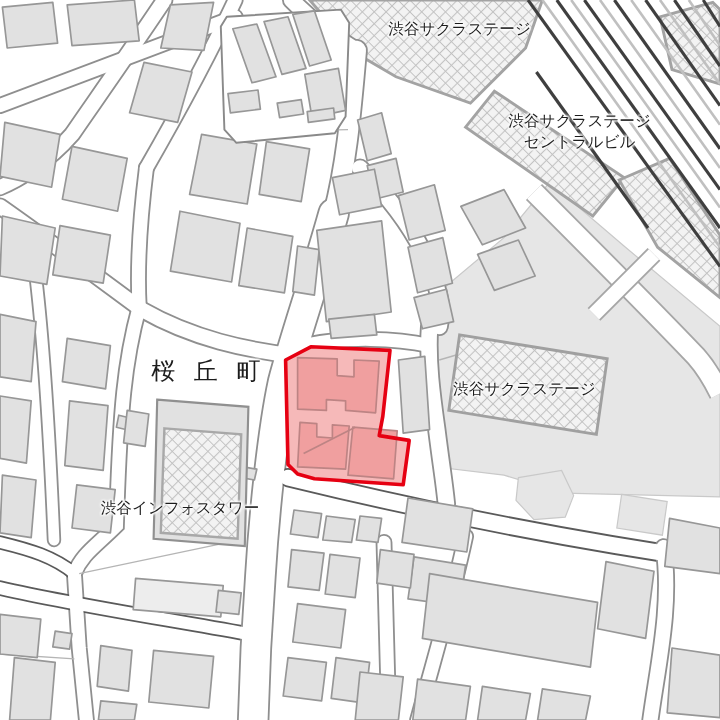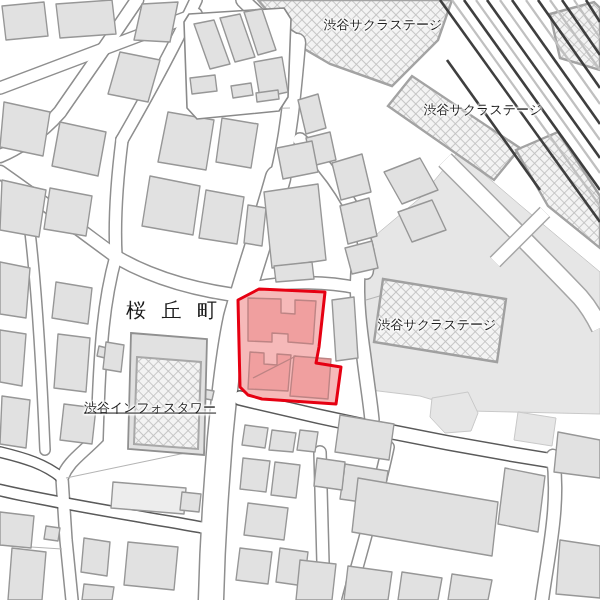--- a/index.html
+++ b/index.html
@@ -213,19 +213,20 @@
     </g>
     <polygon points="259,289 325,292 319,347 316,363 341,367 336,404 262,399 248,395 240,387 238,300" fill="none" stroke-width="3" stroke-linejoin="round" stroke="#e60012"></polygon>
   </g>
 </svg>
 
 <div class="maplabel lbl-sm" style="left:383px;top:25px;">
   <span style="display:block">渋谷サクラステージ</span>
 </div>
 <div class="maplabel lbl-sm" style="left:483px;top:110px;">
   <span style="display:block">渋谷サクラステージ</span>
+  <span style="display:block">セントラルビル</span>
 </div>
 <div class="maplabel lbl-sm" style="left:437px;top:325px;">
   <span style="display:block">渋谷サクラステージ</span>
 </div>
 <div class="maplabel lbl-district" style="left:158px;top:310px;margin-left:16px;">桜 丘 町</div>
-<div class="maplabel lbl-sm" style="left:150px;top:408px;text-decoration:underline;">渋谷インフォスタワー</div>
+<div class="maplabel lbl-sm" style="left:150px;top:424px;">渋谷インフォスタワー</div>
 </div>
 
 </body></html>

